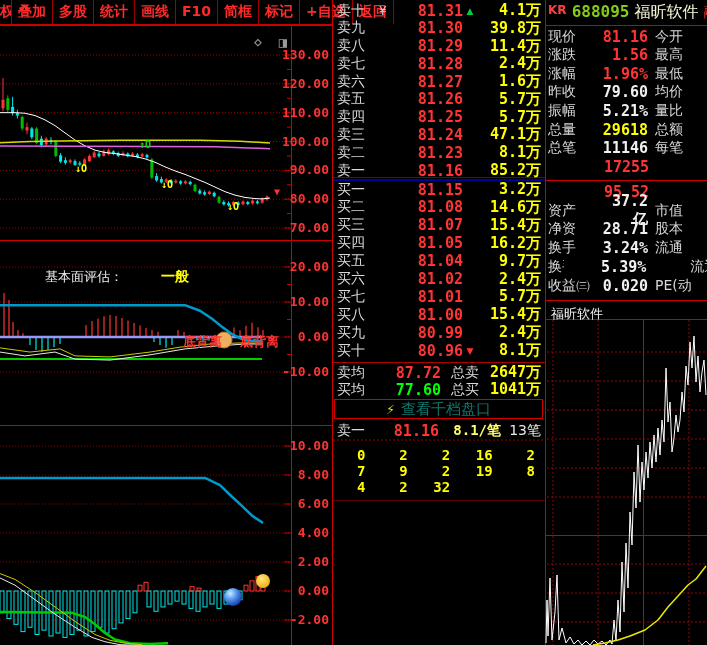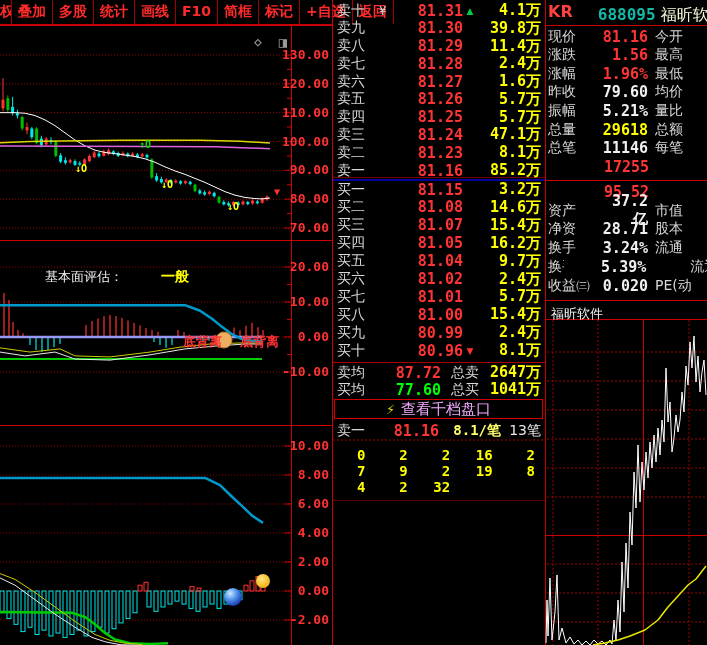--- a/index.html
+++ b/index.html
@@ -21,33 +21,33 @@
   .ob-s{width:14px;text-align:center;font-size:9px;}
   .ob-v{flex:1;text-align:right;padding-right:4px;color:#ffff00;font-size:15px;}
   .avg-row{position:absolute;left:0;width:212px;height:17px;display:flex;align-items:center;font-size:14px;}
   .avg-l{width:40px;padding-left:4px;color:#d8d8d8;}
   .avg-p{width:64px;text-align:right;font-size:15px;}
   .avg-l2{width:48px;text-align:center;color:#d8d8d8;}
   .avg-t{flex:1;text-align:right;padding-right:4px;color:#ffff00;font-size:15px;}
   #level-box{position:absolute;left:334px;top:399px;width:209px;height:20px;border:1px solid #d40000;
              display:flex;align-items:center;justify-content:center;gap:6px;box-sizing:border-box;}
   #level-box .bolt{color:#d8d800;font-size:13px;}
-  #level-box .txt{color:#f0abfc;font-size:15px;}
+  #level-box .txt{color:#0f766e;font-size:15px;}
   #detail-row{position:absolute;left:333px;top:423px;width:212px;height:16px;display:flex;
               align-items:center;font-size:14px;}
   .dt-l{width:42px;padding-left:4px;color:#d8d8d8;}
   .dt-p{width:60px;text-align:right;color:#ff3434;font-size:15px;}
   .dt-per{width:62px;text-align:right;color:#ffff66;font-size:14px;}
   .dt-c{flex:1;text-align:right;padding-right:4px;color:#e8e8e8;}
   .grid-row{position:absolute;left:333px;width:212px;height:16px;display:flex;font-size:14px;color:#ffff00;}
   .grid-cell{width:20%;text-align:right;padding-right:10px;box-sizing:border-box;}
   
   #qheader{position:absolute;left:548px;top:2px;width:159px;height:22px;white-space:nowrap;overflow:hidden;}
-  #qheader .mkt{color:#ff4040;font-size:16px;font-weight:bold;vertical-align:3px;}
-  #qheader .code{color:#14b8a6;font-size:16px;letter-spacing:0;margin-left:20px;}
+  #qheader .mkt{color:#ff4040;font-size:12px;font-weight:bold;vertical-align:3px;}
+  #qheader .code{color:#84cc16;font-size:16px;letter-spacing:0;}
   #qheader .name{color:#f6f6d8;font-size:16px;}
   #qheader .clip{color:#ff3030;font-size:14px;}
   .q-row{position:absolute;left:546px;width:161px;height:18px;display:flex;align-items:center;font-size:14px;}
   .q-l{width:50px;padding-left:2px;color:#d8d8d8;white-space:nowrap;overflow:hidden;}
   .q-v{flex:1;text-align:right;font-size:15px;}
   .q-l2{width:52px;padding-left:7px;color:#d8d8d8;white-space:nowrap;overflow:hidden;}
   #qtab{position:absolute;left:551px;top:305px;color:#f0f0f0;font-size:13px;}
   
   #assessment{position:absolute;left:45px;top:268px;font-size:13px;color:#f0f0f0;}
   #assessment b{color:#ffff00;font-size:14px;margin-left:38px;font-weight:bold;}

